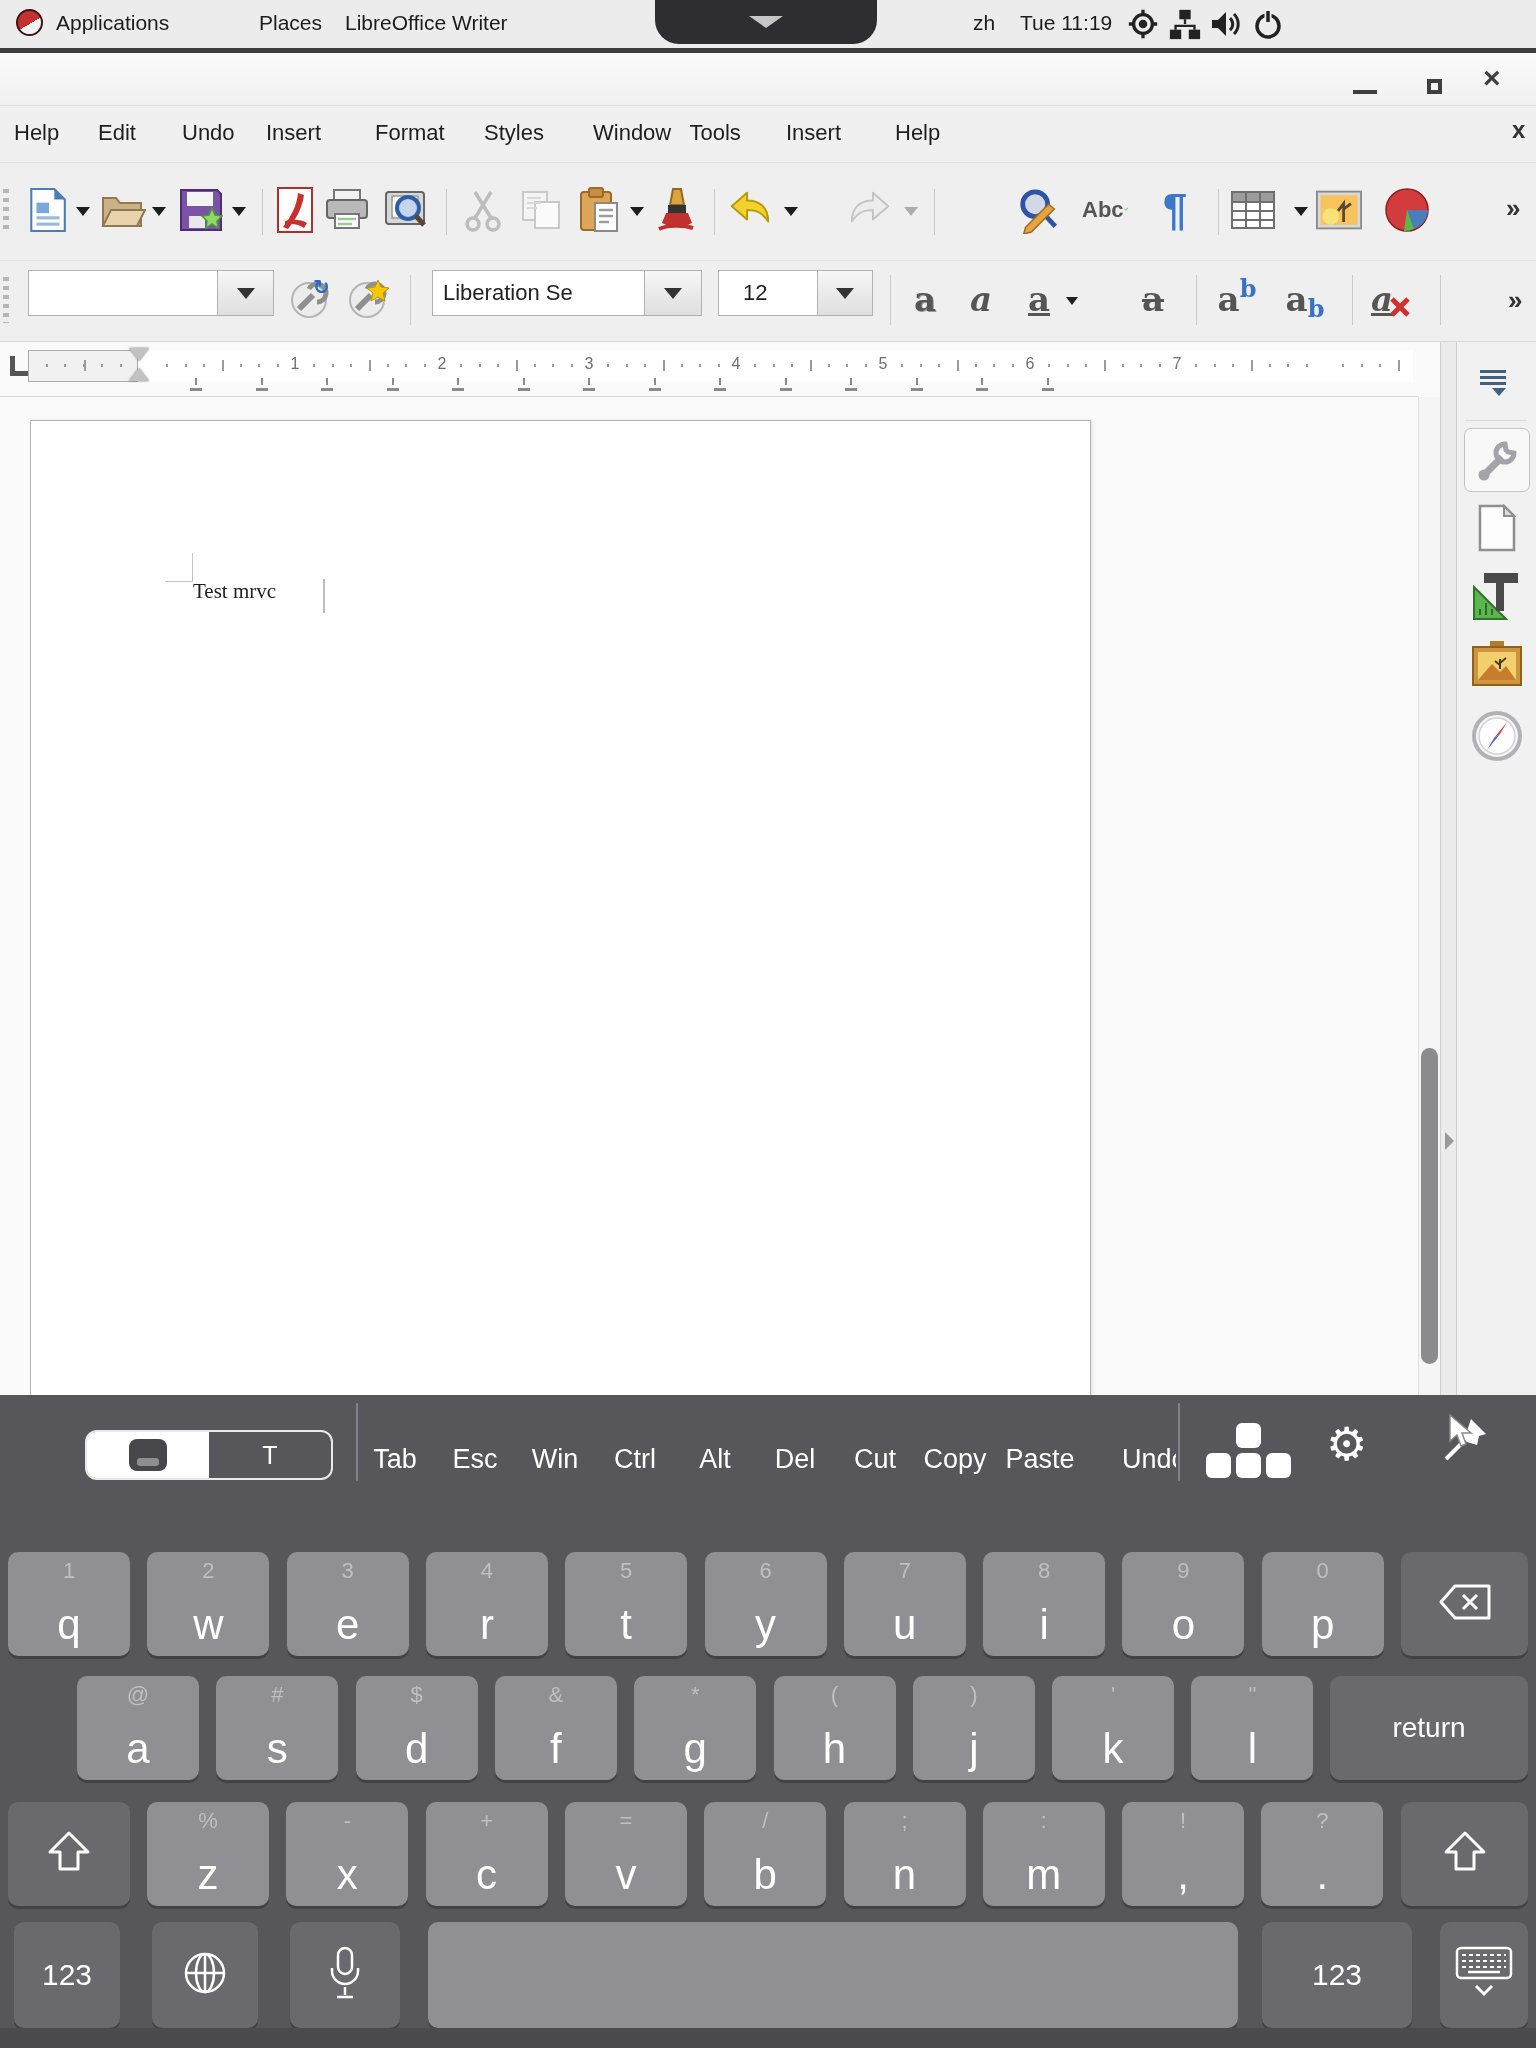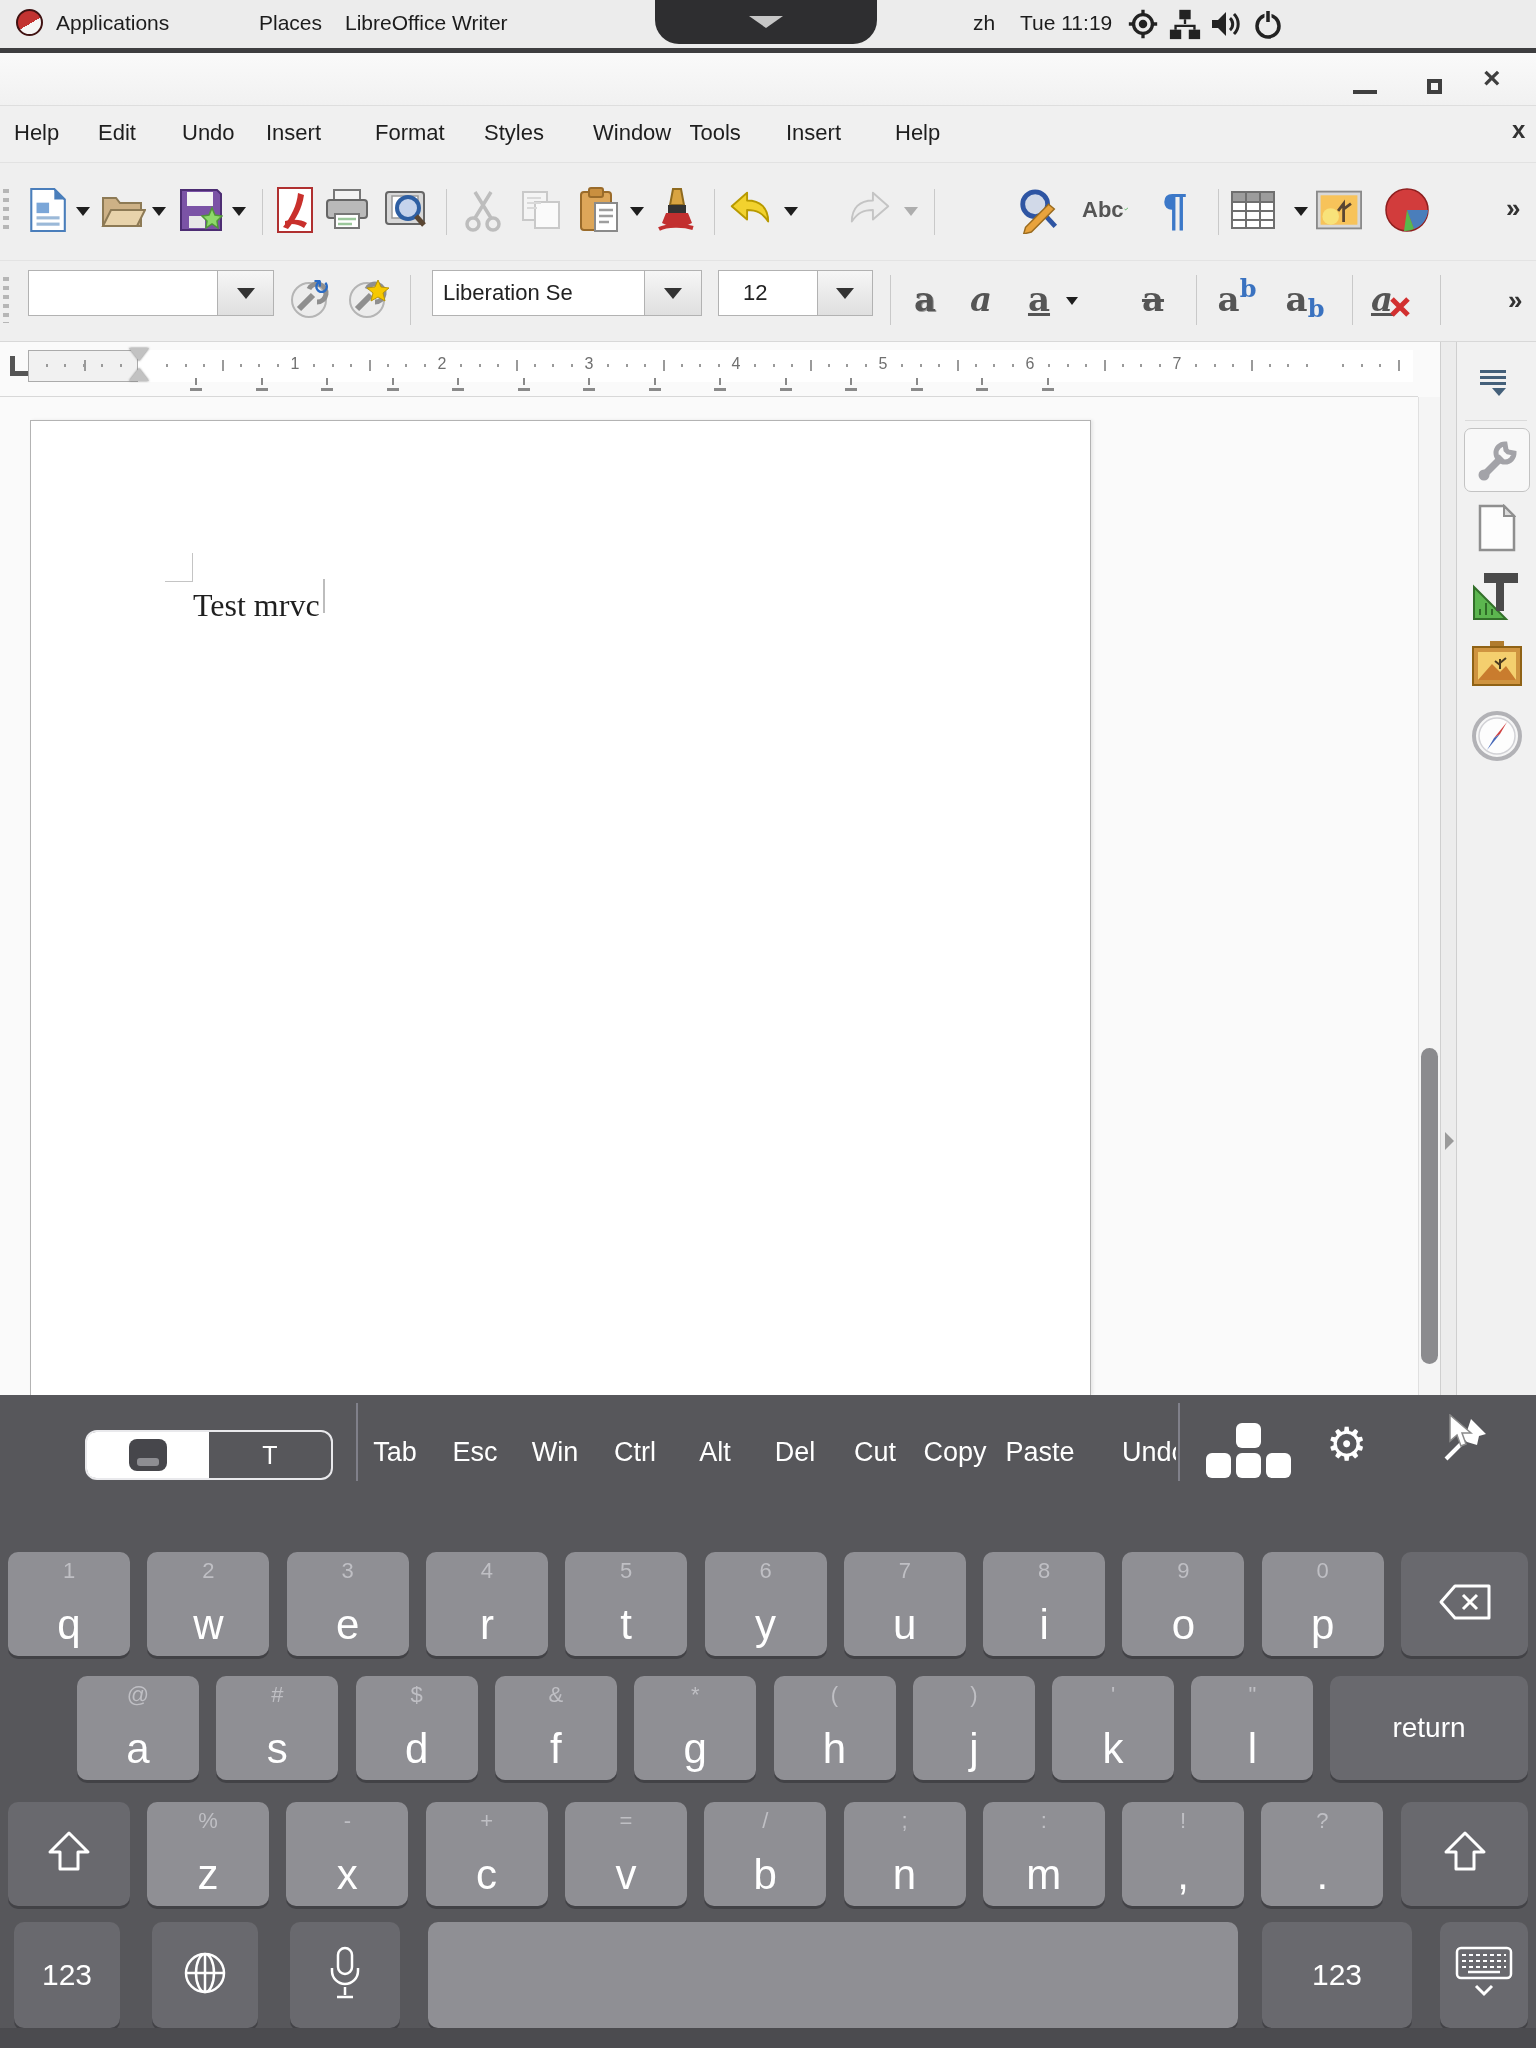--- a/index.html
+++ b/index.html
@@ -53,37 +53,37 @@
   .tabstop{position:absolute;top:40px;width:12px;height:6px;border-bottom:3px solid #8a8a8a;}
   .tabstop::after{content:"";position:absolute;left:5px;top:-4px;width:2px;height:7px;background:#8a8a8a;}
   .ltab{position:absolute;left:10px;top:14px;width:16px;height:15px;border-left:5px solid #555;border-bottom:5px solid #555;}
   .indent-top{position:absolute;left:129px;top:6px;width:0;height:0;border-left:10px solid transparent;border-right:10px solid transparent;border-top:13px solid #c2c2c2;filter:drop-shadow(0 0 1px #777);}
   .indent-bot{position:absolute;left:129px;top:26px;width:0;height:0;border-left:10px solid transparent;border-right:10px solid transparent;border-bottom:13px solid #c2c2c2;filter:drop-shadow(0 0 1px #777);}
   
   .canvas{left:0;top:397px;width:1418px;height:998px;background:#fafafa;}
   .page{position:absolute;left:30px;top:23px;width:1061px;height:975px;background:#fff;
         border:1px solid #b3b3b3;border-bottom:none;box-sizing:border-box;box-shadow:2px 0 3px rgba(0,0,0,.08);}
   .corner-mark{position:absolute;left:134px;top:132px;width:27px;height:28px;border-right:1px solid #c4c4c4;border-bottom:1px solid #c4c4c4;}
-  .doc-text{position:absolute;left:162px;top:166px;font-family:"Liberation Serif",serif;font-size:32px;color:#1f1f1f;}
+  .doc-text{position:absolute;left:162px;top:158px;font-family:"Liberation Serif",serif;font-size:21px;color:#1f1f1f;}
   .caret{position:absolute;left:292px;top:158px;width:2px;height:34px;background:#bdbdbd;}
   
   .vscroll{left:1418px;top:397px;width:22px;height:998px;background:#f5f5f5;border-left:1px solid #e0e0e0;}
   .vthumb{position:absolute;left:2px;top:651px;width:17px;height:316px;background:#8b8b8e;border-radius:9px;}
   .splitter{left:1440px;top:342px;width:17px;height:1053px;background:#ececec;border-left:1px solid #cfcfcf;border-right:1px solid #cfcfcf;box-sizing:border-box;}
   .split-arrow{position:absolute;left:4px;top:790px;width:0;height:0;border-top:9px solid transparent;border-bottom:9px solid transparent;border-left:9px solid #9a9a9a;}
   .sidebar{left:1457px;top:342px;width:79px;height:1053px;background:#f1f1f1;}
   .sb-item{position:absolute;left:50%;transform:translateX(-50%);display:flex;align-items:center;justify-content:center;}
   .sb-divider{position:absolute;left:8px;top:78px;width:62px;height:1px;background:#dadada;}
   .sb-selected{border:1px solid #c3c3c3;border-radius:7px;background:#f8f8f8;}
   
   .kbd{left:0;top:1395px;width:1536px;height:653px;background:#57575b;}
   .kbd-bottom{position:absolute;left:0;top:633px;width:1536px;height:20px;background:#4b4b4f;}
   .ksep{position:absolute;top:8px;width:2px;height:78px;background:#80808a;}
   .kbd-label{position:absolute;top:42px;transform:translateX(-50%);color:#fff;font-size:27px;white-space:nowrap;}
-  .kbd-label-clip{position:absolute;left:0;top:0;width:1176px;height:90px;overflow:hidden;}
+  .kbd-label-clip{position:absolute;left:0;top:7px;width:1176px;height:90px;overflow:hidden;}
   .kbd-label-raw{position:absolute;top:42px;color:#fff;font-size:27px;white-space:nowrap;}
   .key{position:absolute;border-radius:10px;background:#8f8f94;box-shadow:0 3px 0 rgba(35,35,40,.4);}
   .key.special{background:#69696e;}
   .key .alt{position:absolute;left:0;right:0;top:6px;text-align:center;font-size:22px;color:#bfbfc4;}
   .key .main{position:absolute;left:0;right:0;bottom:8px;text-align:center;font-size:42px;color:#fff;line-height:1.1;}
   .key .center{position:absolute;left:0;right:0;top:50%;transform:translateY(-50%);text-align:center;color:#fff;}
   .toggle{position:absolute;left:85px;top:35px;width:248px;height:50px;border:2px solid #e9e9ec;border-radius:12px;box-sizing:border-box;display:flex;}
   .toggle-left{width:50%;background:#fff;border-radius:9px 0 0 9px;display:flex;align-items:center;justify-content:center;}
   .toggle-right{width:50%;display:flex;align-items:center;justify-content:center;color:#fff;font-size:25px;}
   .toggle-glyph{width:38px;height:32px;border-radius:8px;background:#46464b;position:relative;}

